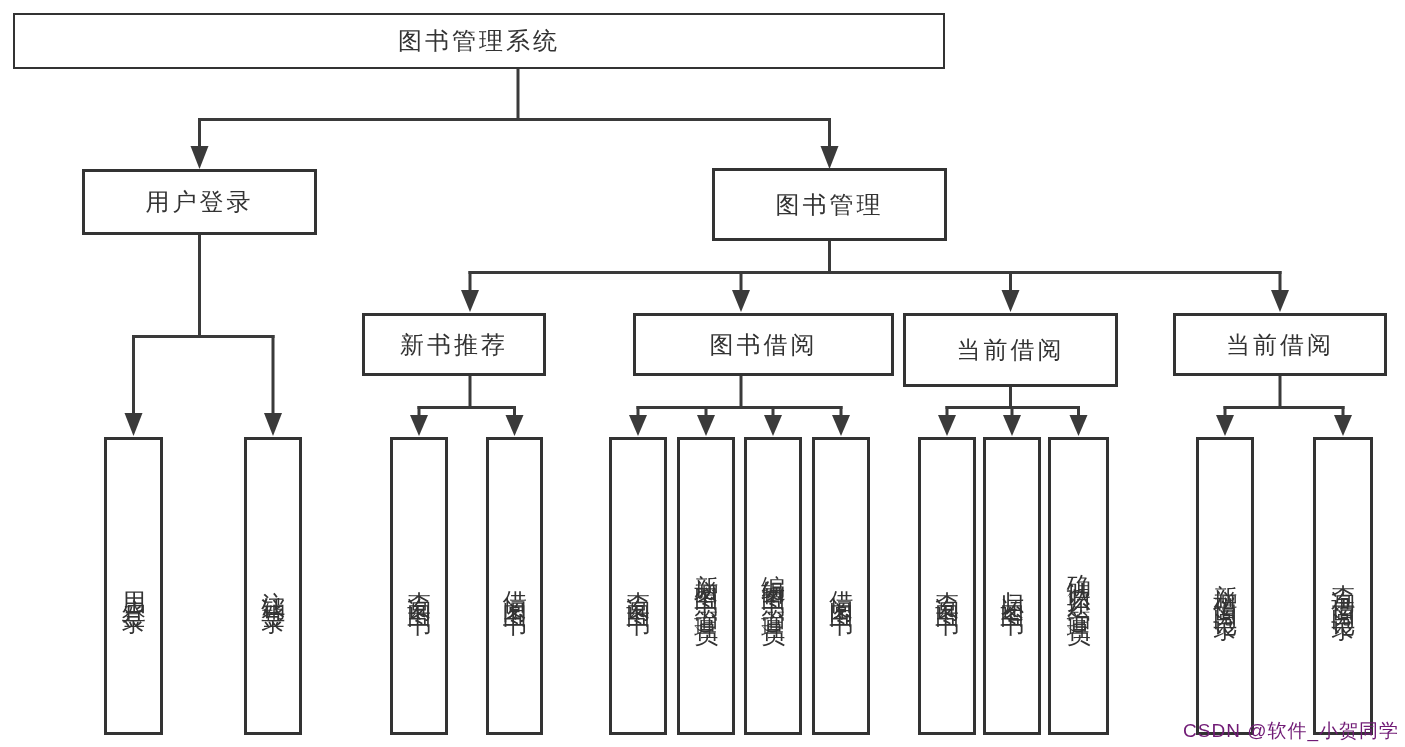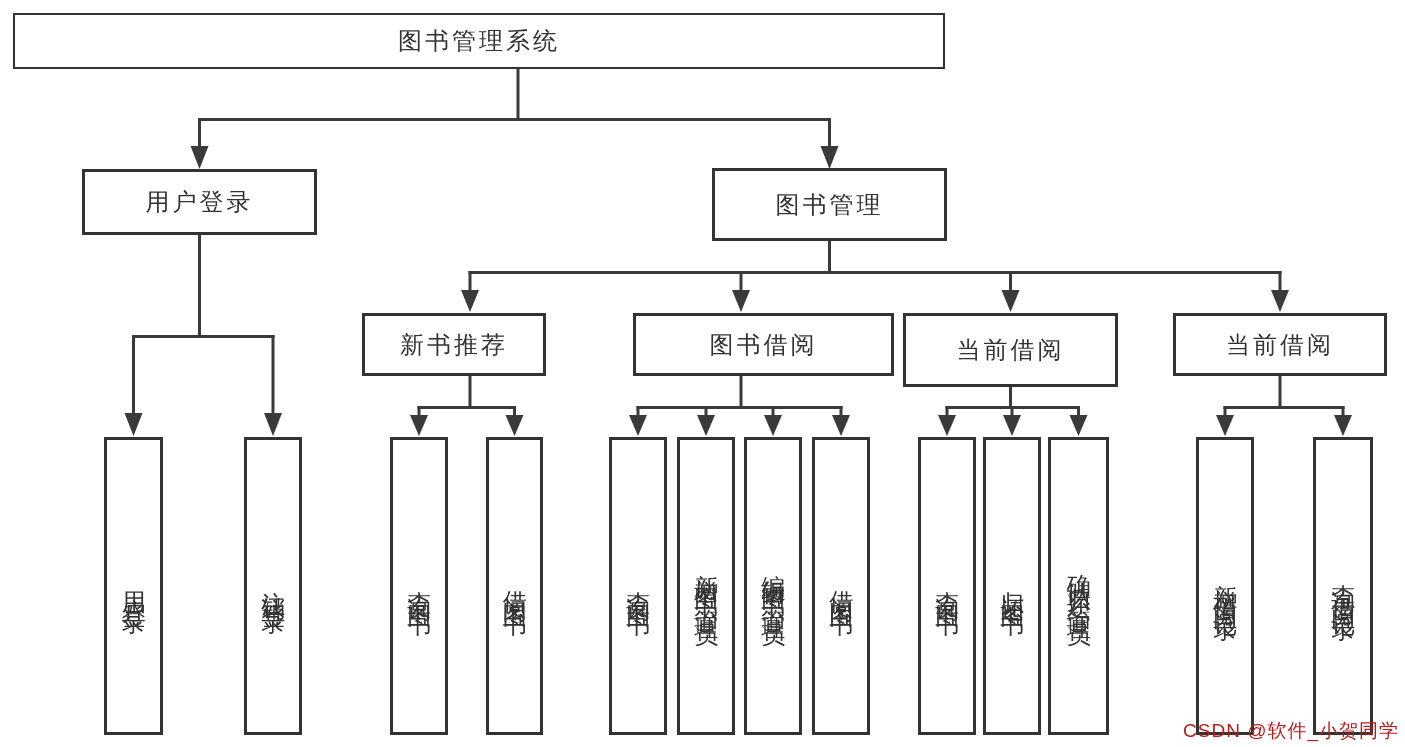--- a/index.html
+++ b/index.html
@@ -37,21 +37,21 @@
     line-height: 1.1;
     color: #333333;
     white-space: nowrap;
   }
   .watermark {
     position: absolute;
     right: 6px;
     bottom: 3px;
     font-size: 19px;
     letter-spacing: 1px;
-    color: #b91c1c;
+    color: #701a75;
     white-space: nowrap;
   }
 </style>
 </head>
 <body>
 
 <div class="canvas">
 
   <svg class="connectors" width="1405" height="747" viewBox="0 0 1405 747">
     <g stroke="#3a3a3a" stroke-width="3" fill="none">

